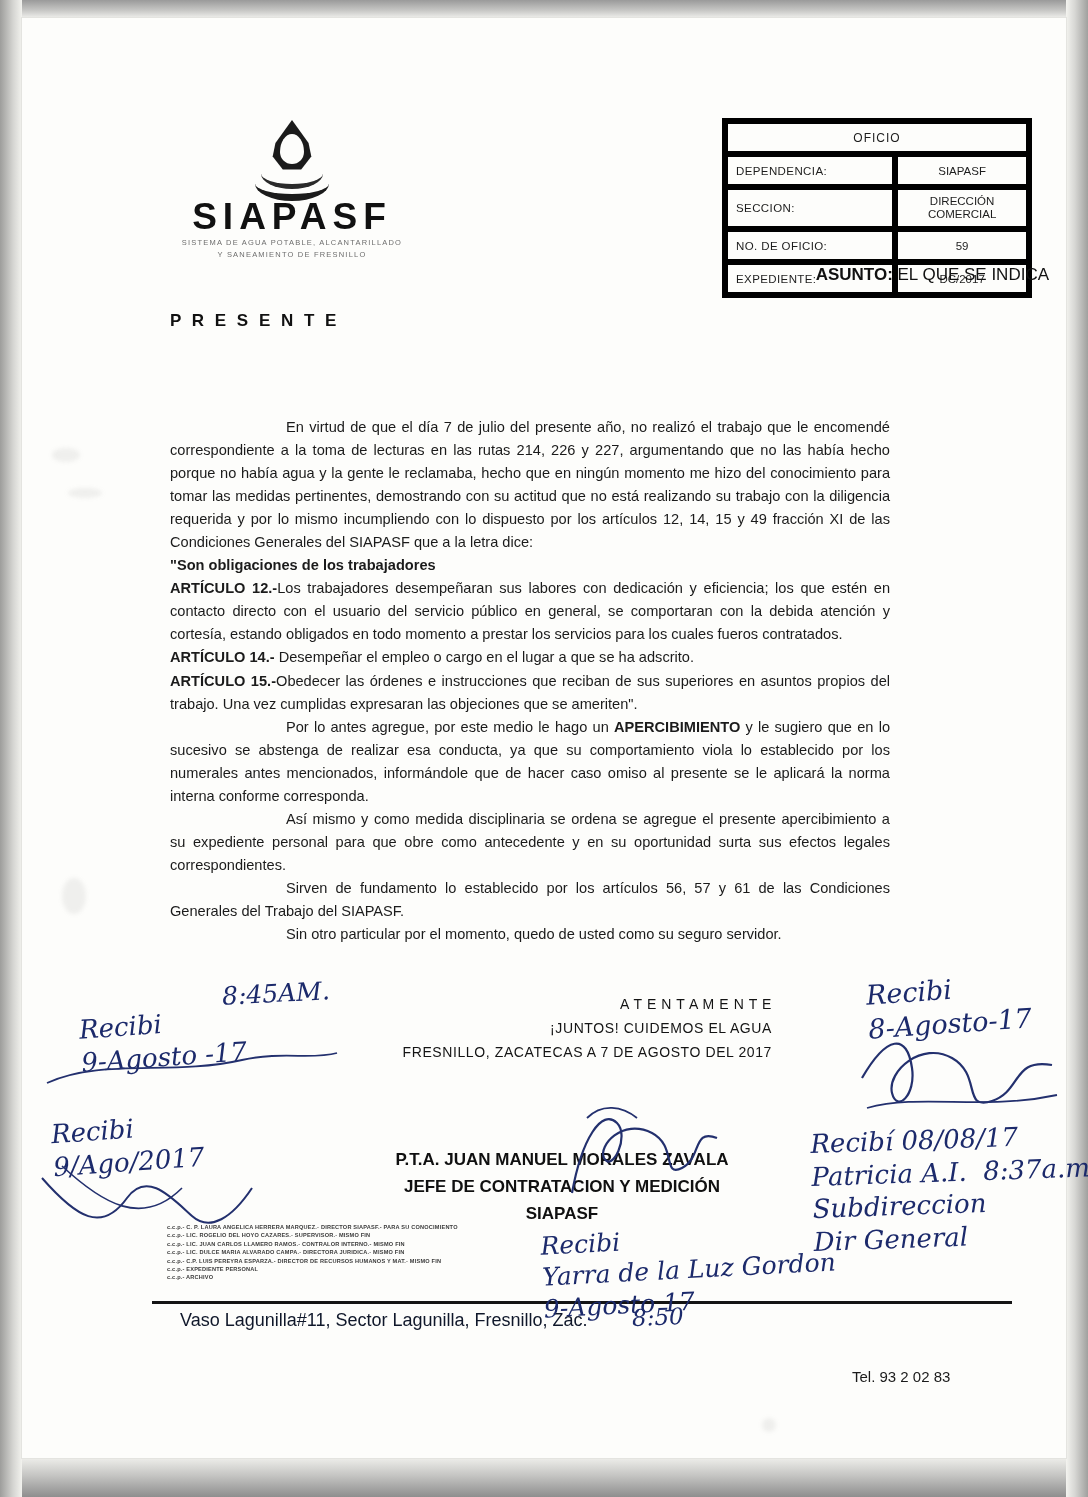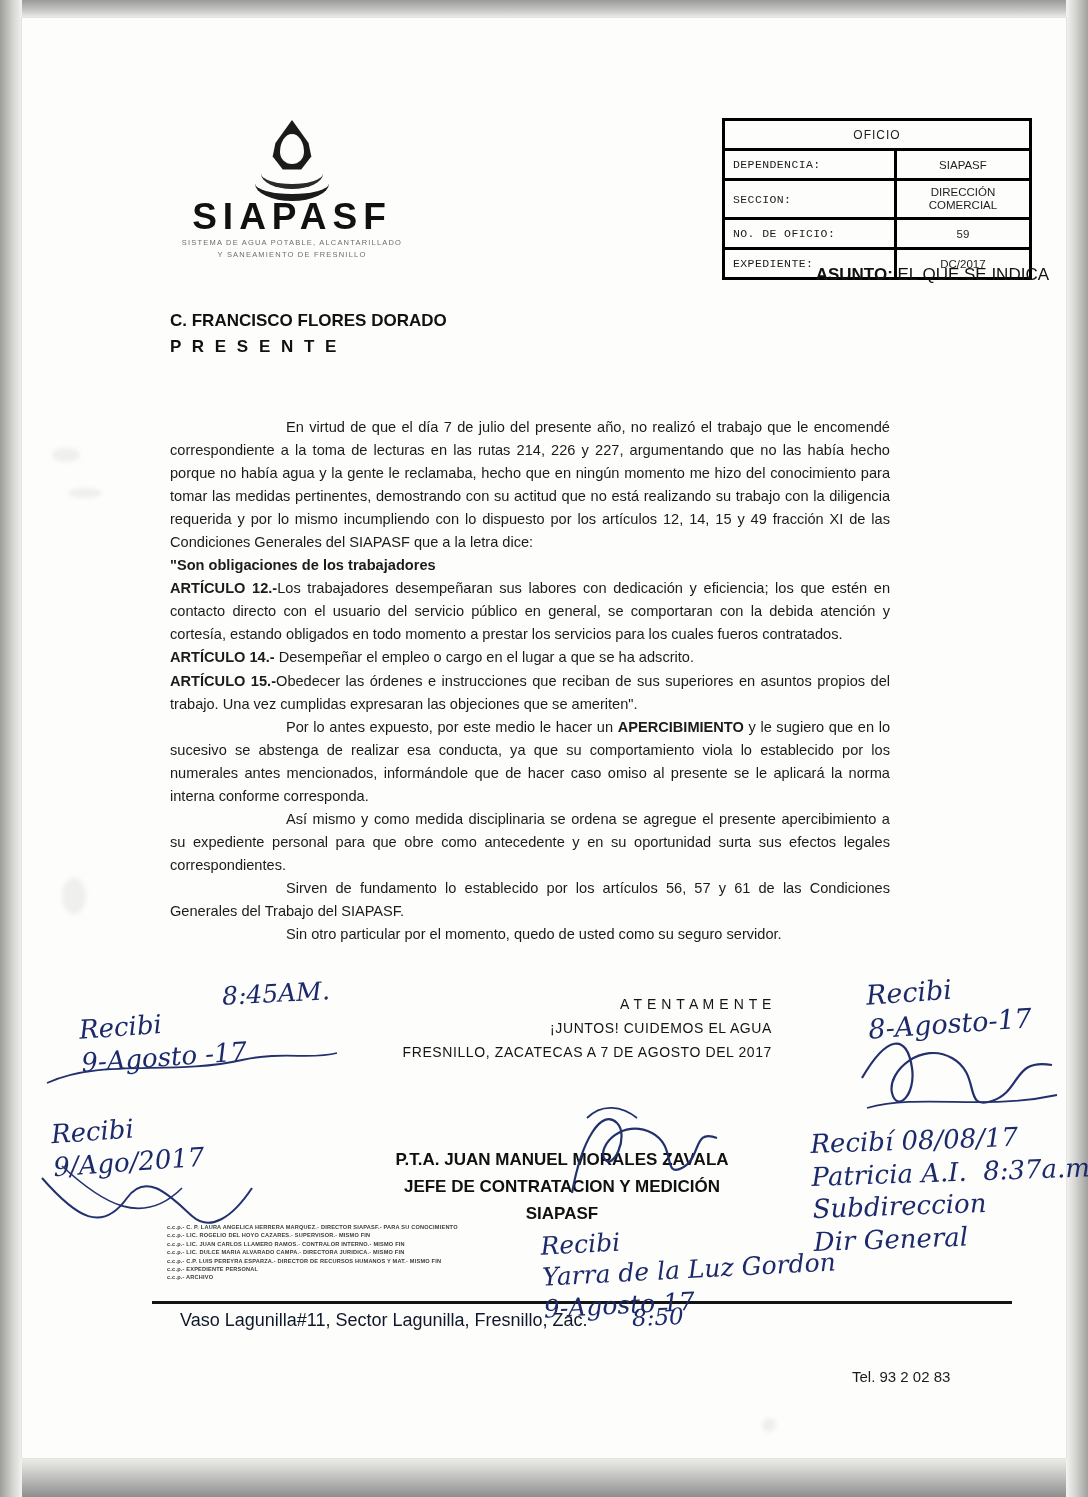--- a/index.html
+++ b/index.html
@@ -110,31 +110,31 @@
   .oficio-table {
     position: absolute;
     left: 700px;
     top: 100px;
     width: 310px;
     border-collapse: collapse;
     font-size: 11.5px;
     color: #1d1d1d;
   }
   .oficio-table td {
-    border: 3px solid #000000;
+    border: 6px solid #000000;
     padding: 5px 8px;
     height: 17px;
     vertical-align: middle;
   }
   .oficio-title {
     text-align: center;
     letter-spacing: 1px;
     font-size: 12px;
   }
-  .oficio-label { width: 56%; letter-spacing: 0.4px; font-family: Liberation Mono, monospace; }
+  .oficio-label { width: 56%; letter-spacing: 0.4px; }
   .oficio-value { text-align: center; }
   .two-line { line-height: 1.15; }
 
   
   .asunto {
     position: absolute;
     left: 712px;
     top: 247px;
     width: 315px;
     text-align: right;
@@ -311,31 +311,30 @@
       </tr>
     </tbody>
       </table>
 
     <div class="asunto">
       <b>ASUNTO:</b>
       <span>EL QUE SE INDICA</span>
     </div>
 
     <div class="addressee">
-      <div>C. FRANCISCO FLORES DORADO</div>
       <div class="spaced">P R E S E N T E</div>
     </div>
 
     <div class="body">
       <p class="indent">En virtud de que el día 7 de julio del presente año, no realizó el trabajo que le encomendé correspondiente a la toma de lecturas en las rutas 214, 226 y 227, argumentando que no las había hecho porque no había agua y la gente le reclamaba, hecho que en ningún momento me hizo del conocimiento para tomar las medidas pertinentes, demostrando con su actitud que no está realizando su trabajo con la diligencia requerida y por lo mismo incumpliendo con lo dispuesto por los artículos  12, 14, 15 y 49 fracción XI  de las Condiciones Generales del SIAPASF que a la letra dice:</p>
       <p class="quote-head">"Son obligaciones de los trabajadores</p>
       <p><span class="bold">ARTÍCULO 12.-</span><span>Los trabajadores desempeñaran sus labores con dedicación y eficiencia; los que estén en contacto directo con el usuario del servicio público en general, se comportaran con la debida atención y cortesía, estando obligados en todo momento a prestar los servicios para los cuales fueros contratados.</span></p>
       <p><span class="bold">ARTÍCULO 14.-</span><span> Desempeñar el empleo o cargo en el lugar a que se ha  adscrito.</span></p>
       <p><span class="bold">ARTÍCULO 15.-</span><span>Obedecer las órdenes e instrucciones que reciban de sus superiores en asuntos propios del trabajo. Una vez cumplidas expresaran  las objeciones que se ameriten".</span></p>
-      <p class="indent"><span>Por lo antes expuesto, por este medio le hacer un </span><span class="bold">APERCIBIMIENTO</span><span> y le sugiero que en lo sucesivo se abstenga de realizar esa conducta, ya que su comportamiento viola lo establecido por los numerales antes mencionados, informándole que de hacer caso omiso al presente se le aplicará la norma interna conforme corresponda.</span></p>
+      <p class="indent"><span>Por lo antes agregue, por este medio le hago un </span><span class="bold">APERCIBIMIENTO</span><span> y le sugiero que en lo sucesivo se abstenga de realizar esa conducta, ya que su comportamiento viola lo establecido por los numerales antes mencionados, informándole que de hacer caso omiso al presente se le aplicará la norma interna conforme corresponda.</span></p>
       <p class="indent">Así mismo y como medida disciplinaria se ordena se agregue el presente apercibimiento a su expediente personal para que obre como antecedente y en su oportunidad surta sus efectos legales correspondientes.</p>
       <p class="indent">Sirven de fundamento lo establecido por los artículos 56, 57 y 61 de las Condiciones Generales del Trabajo del SIAPASF.</p>
       <p class="indent">Sin otro particular por el momento, quedo de usted como su seguro servidor.</p>
     </div>
 
     <div class="sign-block">
       <div>A T E N T A M E N T E</div>
       <div>¡JUNTOS! CUIDEMOS EL AGUA</div>
       <div>FRESNILLO, ZACATECAS A 7 DE AGOSTO DEL 2017</div>
     </div>

